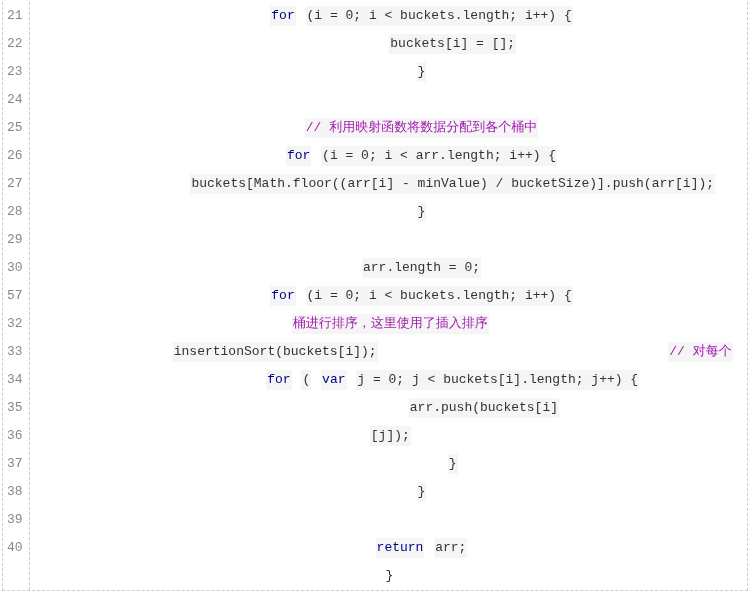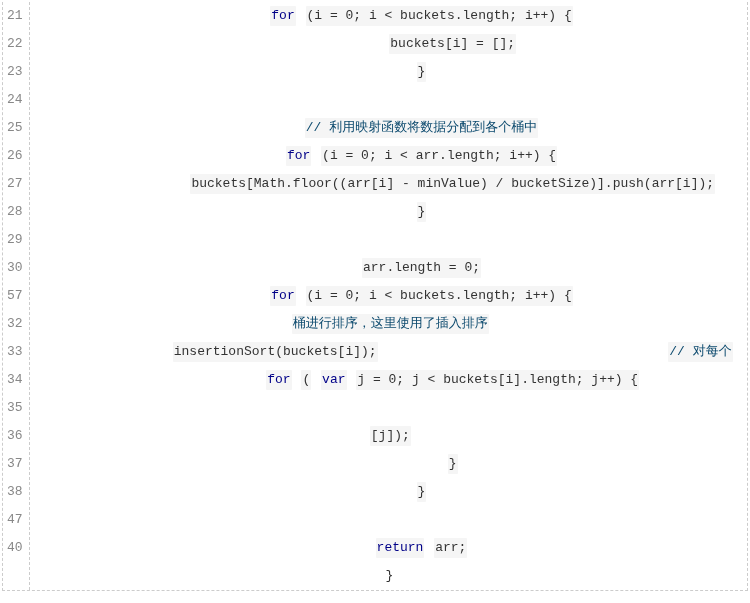--- a/index.html
+++ b/index.html
@@ -46,21 +46,21 @@
   .tok {
     display: inline-block;
     background: #f5f5f5;
     padding: 0 1px;
     margin: 0 1px;
     border-radius: 1px;
     vertical-align: baseline;
     line-height: 20px;
   }
   .kw { color: #008; }
-  .cm { color: #0c4a6e; }
+  .cm { color: #a21caf; }
   .pl { color: #333; }
   .sp { display: inline-block; }
   .closing {
     height: 28px;
     line-height: 28px;
   }
 </style>
 </head>
 <body>
 
@@ -77,21 +77,21 @@
       <div>29</div>
       <div>30</div>
       <div>57</div>
       <div>32</div>
       <div>33</div>
       <div>34</div>
       <div>35</div>
       <div>36</div>
       <div>37</div>
       <div>38</div>
-      <div>47</div>
+      <div>39</div>
       <div>40</div>
       <div>&nbsp;</div>
     </div>
   <div class="code">
 
     <div class="line"><span class="sp">        </span><span class="tok kw">for</span> <span class="tok pl">(i = 0; i &lt; buckets.length; i++) {</span></div>
 
     <div class="line"><span class="sp">                </span><span class="tok pl">buckets[i] = [];</span></div>
 
     <div class="line"><span class="sp">        </span><span class="tok pl">}</span></div>
@@ -111,21 +111,21 @@
     <div class="line"><span class="sp">        </span><span class="tok pl">arr.length = 0;</span></div>
 
     <div class="line"><span class="sp">        </span><span class="tok kw">for</span> <span class="tok pl">(i = 0; i &lt; buckets.length; i++) {</span></div>
 
     <div class="line"><span class="tok cm">桶进行排序，这里使用了插入排序</span></div>
 
     <div class="line"><span class="sp">                </span><span class="tok pl">insertionSort(buckets[i]);</span><span class="sp">                                     </span><span class="tok cm">// 对每个</span></div>
 
     <div class="line"><span class="sp">                </span><span class="tok kw">for</span> <span class="tok pl">(</span> <span class="tok kw">var</span> <span class="tok pl">j = 0; j &lt; buckets[i].length; j++) {</span></div>
 
-    <div class="line"><span class="sp">                        </span></div>
+    <div class="line"><span class="sp">                        </span><span class="tok pl">arr.push(buckets[i]</span></div>
 
     <div class="line"><span class="tok pl">[j]);</span></div>
 
     <div class="line"><span class="sp">                </span><span class="tok pl">}</span></div>
 
     <div class="line"><span class="sp">        </span><span class="tok pl">}</span></div>
 
     <div class="line"></div>
 
     <div class="line"><span class="sp">        </span><span class="tok kw">return</span> <span class="tok pl">arr;</span></div>

